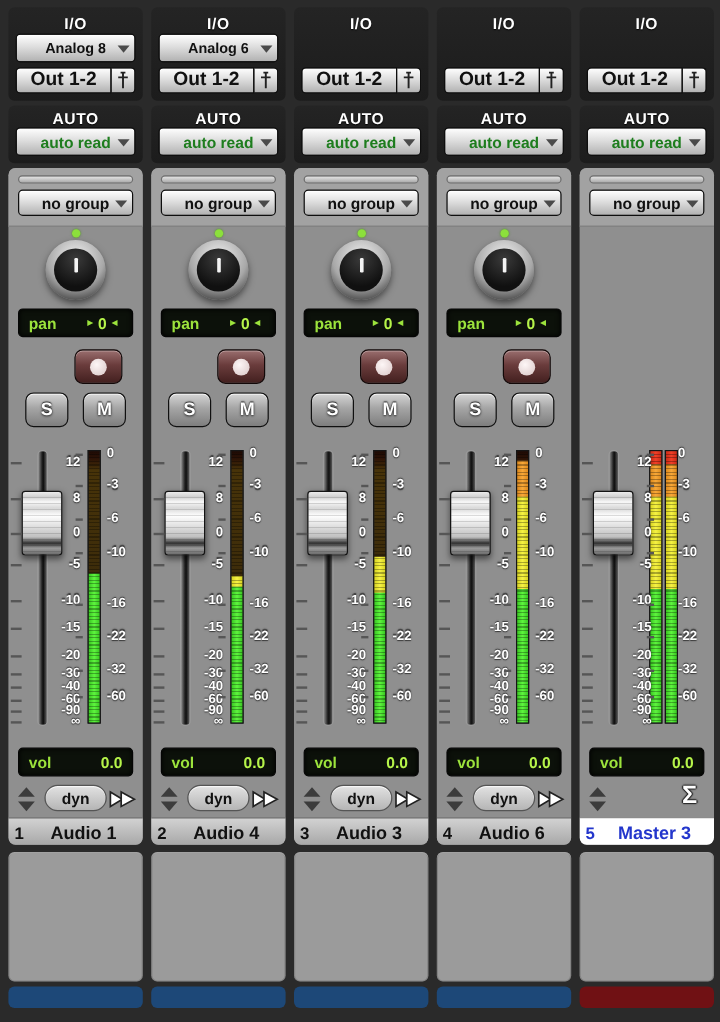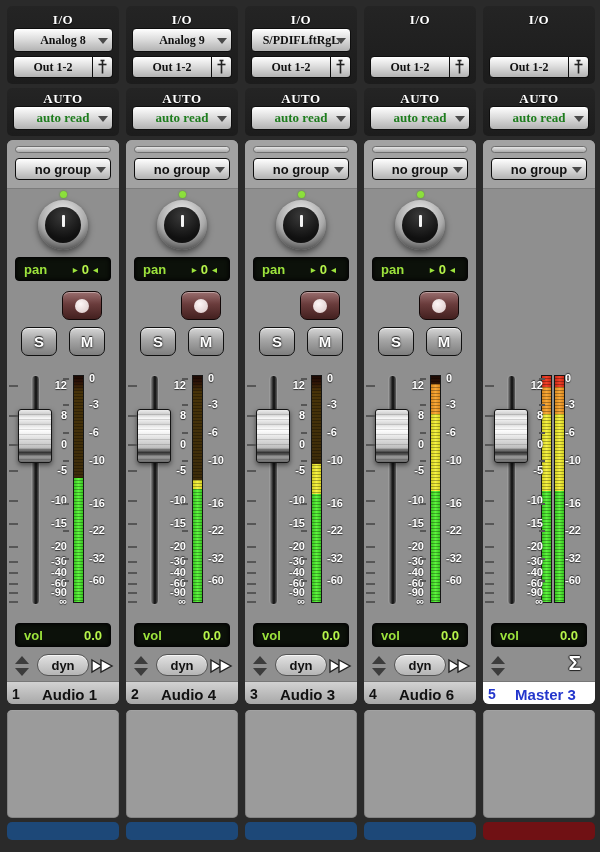--- a/index.html
+++ b/index.html
@@ -1,38 +1,38 @@
 <!DOCTYPE html>
 <html><head>
 <meta charset="utf-8">
 <style>
   html,body{margin:0;padding:0;background:#2a2a2a;width:600px;height:852px;overflow:hidden;
     font-family:"Liberation Sans","DejaVu Sans",sans-serif;-webkit-font-smoothing:antialiased;}
   .mixer{position:relative;width:600px;height:852px;display:flex;gap:7px;padding:6px 0 0 7px;box-sizing:border-box;}
   .strip{width:112px;flex:0 0 112px;display:flex;flex-direction:column;}
 
   
-  .panel{background:linear-gradient(#242424,#1c1c1c);border-radius:5px;position:relative;font-family:Liberation Serif, serif;}
+  .panel{background:linear-gradient(#242424,#1c1c1c);border-radius:5px;position:relative;}
   .io-panel{height:78px;}
   .auto-panel{height:48px;margin-top:4px;}
   .sec-label{color:#fff;font-weight:bold;font-size:13px;text-align:center;letter-spacing:.5px;
     text-shadow:0 1px 1px #000;}
   .io-panel .sec-label{padding-top:6px;}
   .auto-panel .sec-label{padding-top:3px;}
 
   
   .btn{background:linear-gradient(#fefefe,#dedede 45%,#b2b2b2);border:1px solid #0e0e0e;border-radius:4px;
     box-shadow:inset 0 1px 0 rgba(255,255,255,.8);display:flex;align-items:center;justify-content:center;
     font-weight:bold;color:#111;box-sizing:border-box;cursor:default;}
   .input-sel{position:absolute;left:6px;top:22px;width:100px;height:24px;font-size:12px;}
   .btn-label{white-space:nowrap;overflow:hidden;max-width:86px;}
   .dd{position:absolute;right:4px;top:50%;margin-top:-2px;width:0;height:0;
     border-left:5px solid transparent;border-right:5px solid transparent;border-top:6px solid #4a4a4a;}
   .out-row{position:absolute;left:6px;top:50px;width:100px;height:22px;display:flex;}
-  .out-sel{flex:1;height:22px;border-radius:4px 0 0 4px;font-size:12px;}
+  .out-sel{flex:1;height:22px;border-radius:4px 0 0 4px;font-size:16px;}
   .out-win{width:20px;height:22px;border-radius:0 4px 4px 0;border-left:none;}
   .auto-sel{position:absolute;left:6px;top:18px;width:100px;height:24px;font-size:13px;}
   .auto-sel .btn-label{color:#1e7d1e;}
 
   
   .body{margin-top:4px;height:564px;background:#8f8f8f;border-radius:6px;position:relative;overflow:hidden;}
   .group-area{height:48px;background:#a2a2a2;border-bottom:1px solid #7c7c7c;position:relative;}
   .group-slider{position:absolute;left:8px;top:6px;width:96px;height:7px;border-radius:4px;
     background:linear-gradient(#e5e5e5,#aaa);border:1px solid #6f6f6f;box-sizing:border-box;}
   .group-sel{position:absolute;left:8px;top:18px;width:96px;height:22px;font-size:13px;}
@@ -276,21 +276,21 @@
       </div>
     </div>
 
     <div class="comment-box"></div>
     <div class="color-bar bar-blue"></div>
   </div>
     <div class="strip">
     <div class="panel io-panel">
       <div class="sec-label io-label">I/O</div>
       <div class="btn input-sel">
-        <span class="btn-label input-text">Analog 9</span>
+        <span class="btn-label input-text">Analog 6</span>
         <span class="dd"></span>
       </div>
       <div class="out-row">
         <div class="btn out-sel">
           <span class="btn-label out-text">Out 1-2</span>
         </div>
         <div class="btn out-win">
           <svg width="11" height="16" viewBox="0 0 11 16">
             <line x1="5.5" y1="1.5" x2="5.5" y2="14.5" stroke="#222" stroke-width="1.6"></line>
             <line x1="1.5" y1="5.5" x2="9.5" y2="5.5" stroke="#222" stroke-width="1.6"></line>
@@ -429,24 +429,20 @@
         <span class="tname">Audio 4</span>
       </div>
     </div>
 
     <div class="comment-box"></div>
     <div class="color-bar bar-blue"></div>
   </div>
     <div class="strip">
     <div class="panel io-panel">
       <div class="sec-label io-label">I/O</div>
-      <div class="btn input-sel">
-        <span class="btn-label input-text">S/PDIFLftRgL</span>
-        <span class="dd"></span>
-      </div>
       <div class="out-row">
         <div class="btn out-sel">
           <span class="btn-label out-text">Out 1-2</span>
         </div>
         <div class="btn out-win">
           <svg width="11" height="16" viewBox="0 0 11 16">
             <line x1="5.5" y1="1.5" x2="5.5" y2="14.5" stroke="#222" stroke-width="1.6"></line>
             <line x1="1.5" y1="5.5" x2="9.5" y2="5.5" stroke="#222" stroke-width="1.6"></line>
             <line x1="3.5" y1="1.5" x2="7.5" y2="1.5" stroke="#222" stroke-width="1.6"></line>
           </svg>

